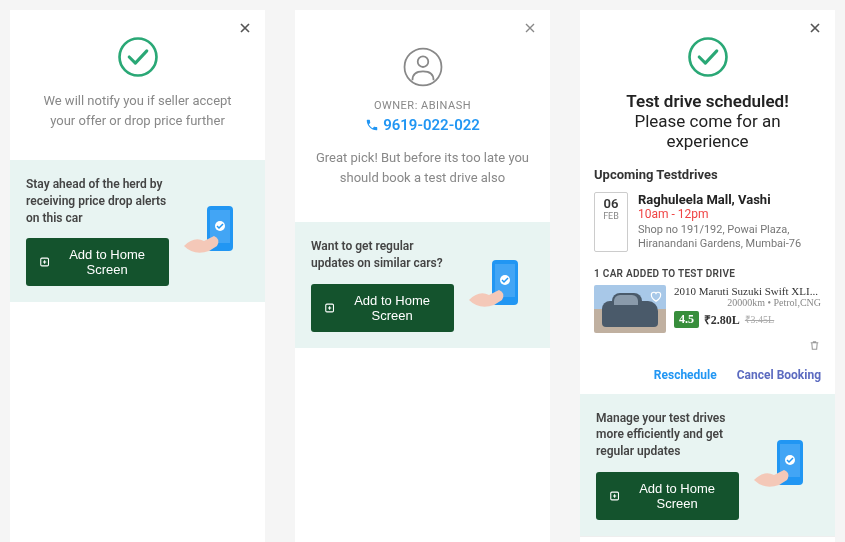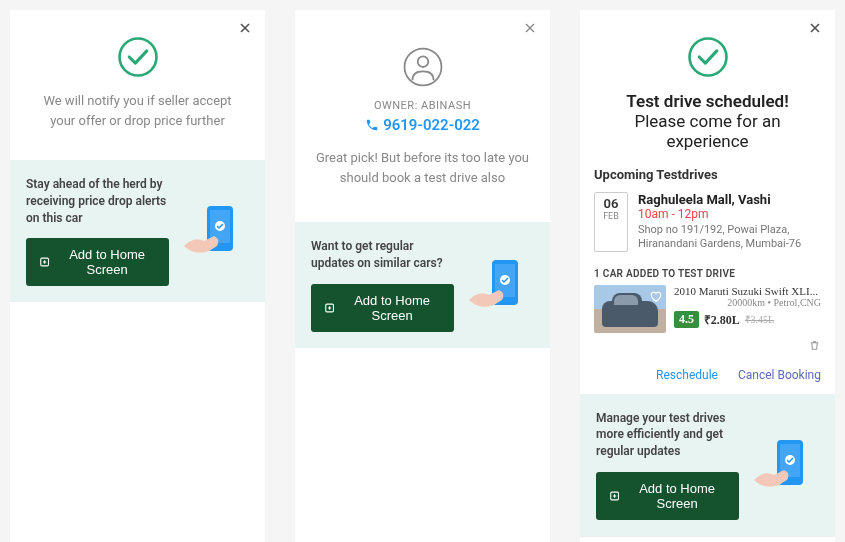--- a/index.html
+++ b/index.html
@@ -56,21 +56,21 @@
 .heart svg { width: 14px; height: 14px; }
 .car-info { flex: 1; min-width: 0; font-family: Liberation Serif, serif; }
 .car-name { font-size: 11px; color: #333; white-space: nowrap; overflow: hidden; text-overflow: ellipsis; }
 .car-meta { font-size: 10px; color: #888; margin-bottom: 3px; text-align: right; }
 .price-row { display: flex; align-items: center; gap: 5px; }
 .rating { background: #388e3c; color: #fff; font-size: 12px; font-weight: 600; padding: 1px 5px; border-radius: 2px; }
 .price { font-size: 12px; font-weight: 600; color: #333; }
 .old-price { font-size: 10px; color: #aaa; text-decoration: line-through; }
 .trash-row { text-align: right; padding: 0 14px 6px; }
 .trash-row svg { width: 13px; height: 13px; }
-.actions { display: flex; justify-content: flex-end; gap: 20px; padding: 6px 14px 12px; font-size: 12px; font-weight: 400; }
+.actions { display: flex; justify-content: flex-end; gap: 20px; padding: 6px 14px 12px; font-size: 12px; font-weight: 700; }
 .reschedule { color: #2196f3; cursor: pointer; }
 .cancel { color: #5c6bc0; cursor: pointer; }
 .help { display: flex; justify-content: space-between; align-items: center; padding: 12px 14px; border-top: 1px solid #eee; }
 .card3 .top-section { padding: 25px 20px 10px; }
 .card3 .promo { }
 .card3 .section-title { margin-top: 0; }
 .card3 .title-mixed { margin-bottom: 6px; }
 .upcoming-block { text-align: left; }
 </style>
 </head>

